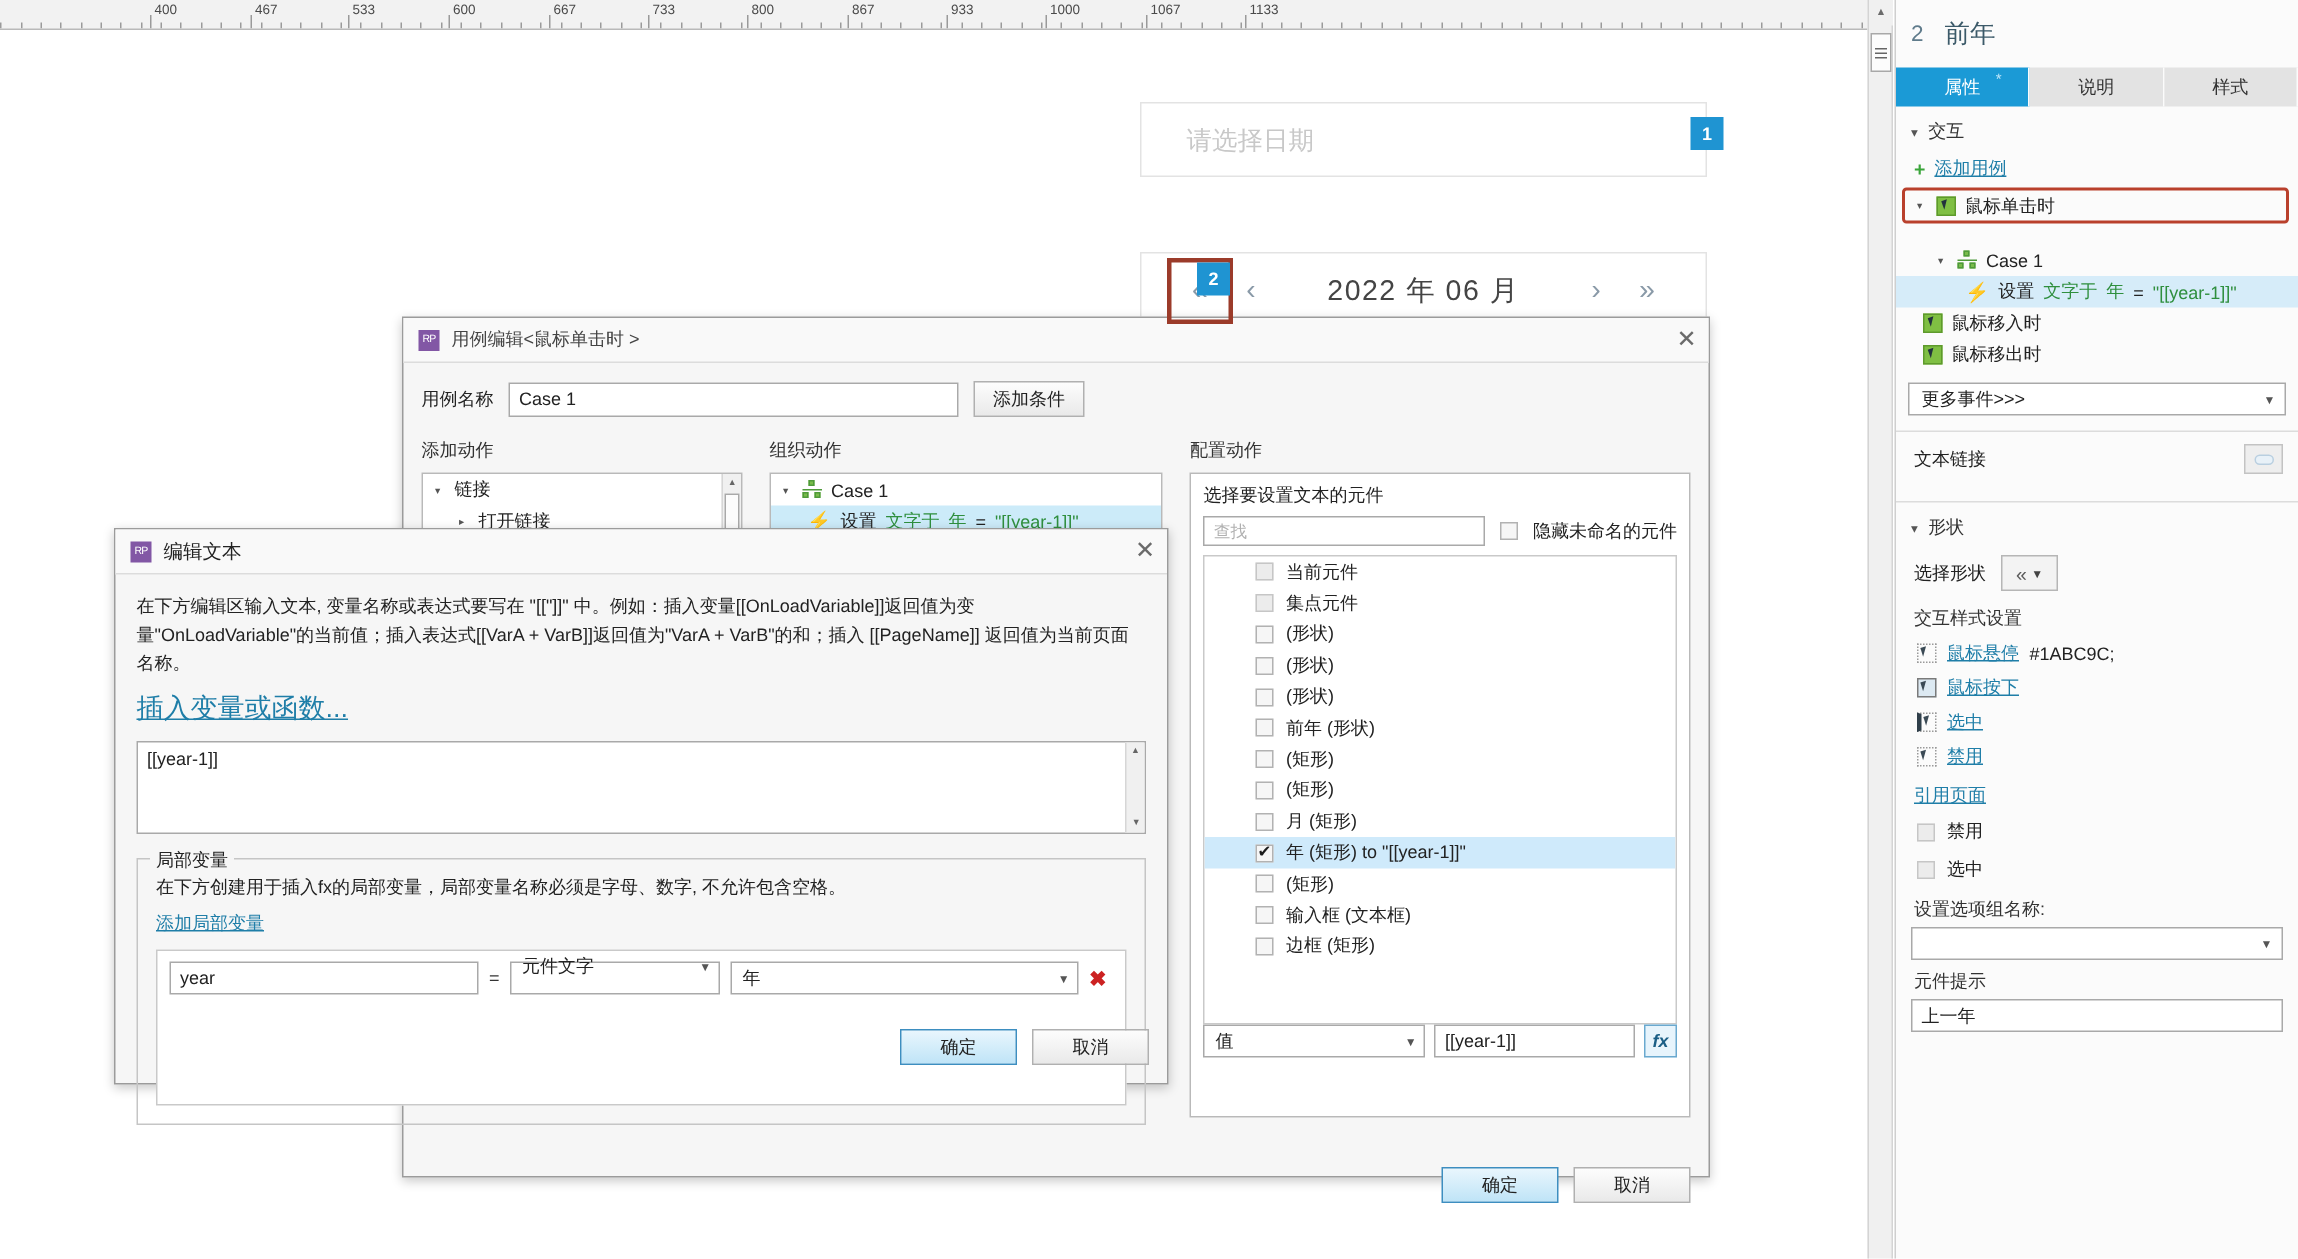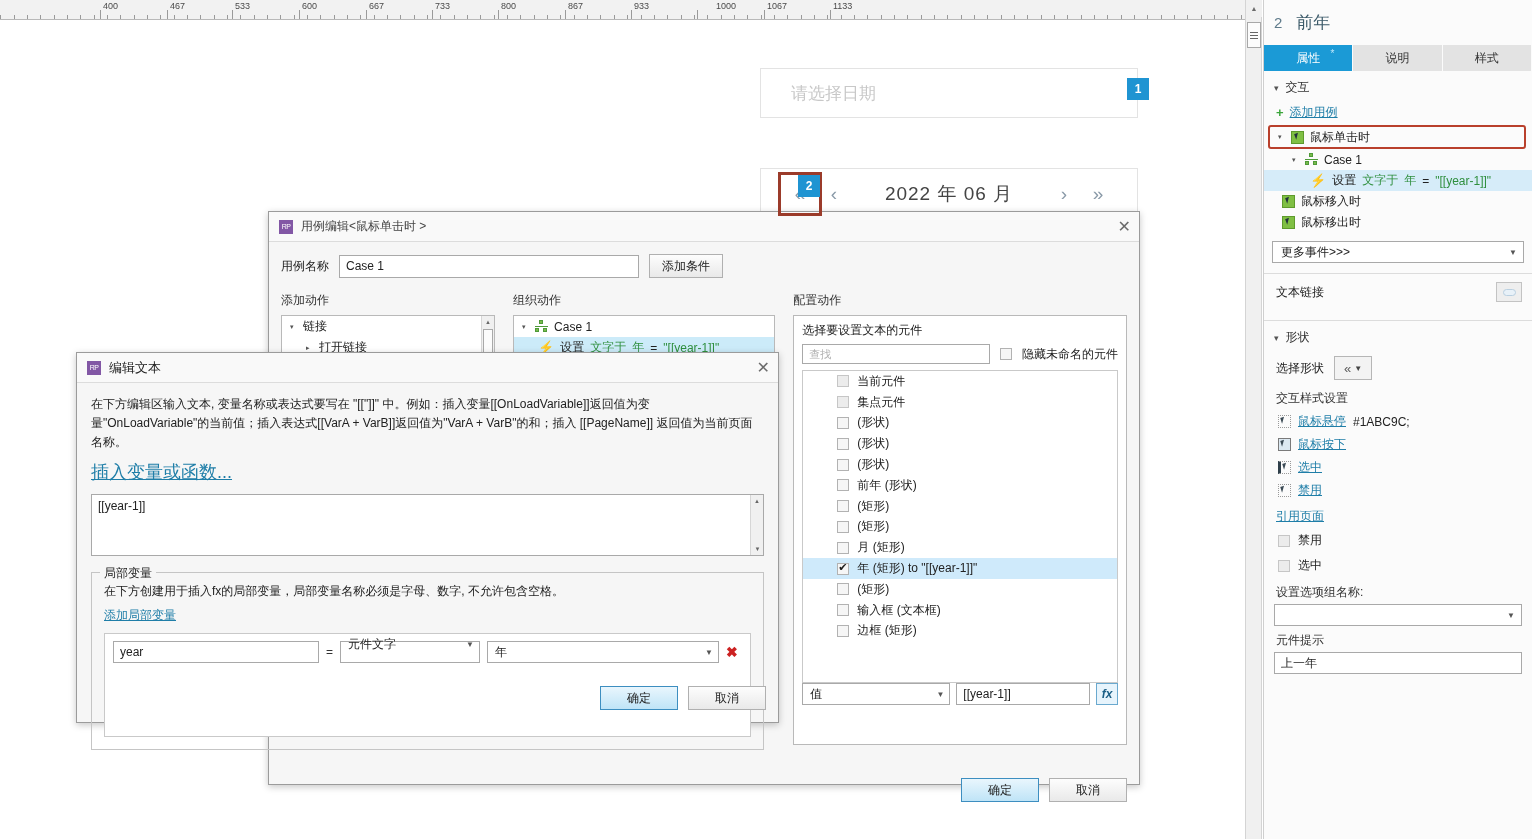--- a/index.html
+++ b/index.html
@@ -138,21 +138,21 @@
     position:absolute; width:4px; height:4px; background:#79bb4a; border:1px solid #4f9a3a;
   }
   .ico-case i.a { left:4px; top:0; }
   .ico-case i.b { left:0; top:8px; }
   .ico-case i.c { left:8px; top:8px; }
   
   .ico-bolt { color:#1a6fa8; font-size:13px; line-height:13px; }
 
   .evt-outline {
     border:2px solid #b9402c; border-radius:3px;
-    margin:2px 6px 0 4px; height:24px; display:flex; align-items:center; gap:6px;
+    margin:2px 6px 14px 4px; height:24px; display:flex; align-items:center; gap:6px;
     padding-left:8px; background:transparent;
   }
 
   .grn { color:#2f8f3e; }
   .more-events {
     margin:8px 8px 0 8px; height:22px; border:1px solid #a9a9a9; background:#fff;
     display:flex; align-items:center; justify-content:space-between;
     padding:0 6px 0 8px; font-size:12px; color:#222;
   }
   .caret { font-size:8px; color:#555; }
@@ -444,21 +444,21 @@
     <div class="rlabel" style="left: 369px;">667</div>
     <div class="tick maj" style="left: 432px;"></div>
     <div class="rlabel" style="left: 435px;">733</div>
     <div class="tick maj" style="left: 498px;"></div>
     <div class="rlabel" style="left: 501px;">800</div>
     <div class="tick maj" style="left: 565px;"></div>
     <div class="rlabel" style="left: 568px;">867</div>
     <div class="tick maj" style="left: 631px;"></div>
     <div class="rlabel" style="left: 634px;">933</div>
     <div class="tick maj" style="left: 697px;"></div>
-    <div class="rlabel" style="left: 700px; margin-left: 16px;">1000</div>
+    <div class="rlabel" style="left: 700px;">1000</div>
     <div class="tick maj" style="left: 764px;"></div>
     <div class="rlabel" style="left: 767px;">1067</div>
     <div class="tick maj" style="left: 830px;"></div>
     <div class="rlabel" style="left: 833px;">1133</div>
   </div>
 
 <div id="canvas">
 
   <div class="dp-input">
     <span>请选择日期</span>

